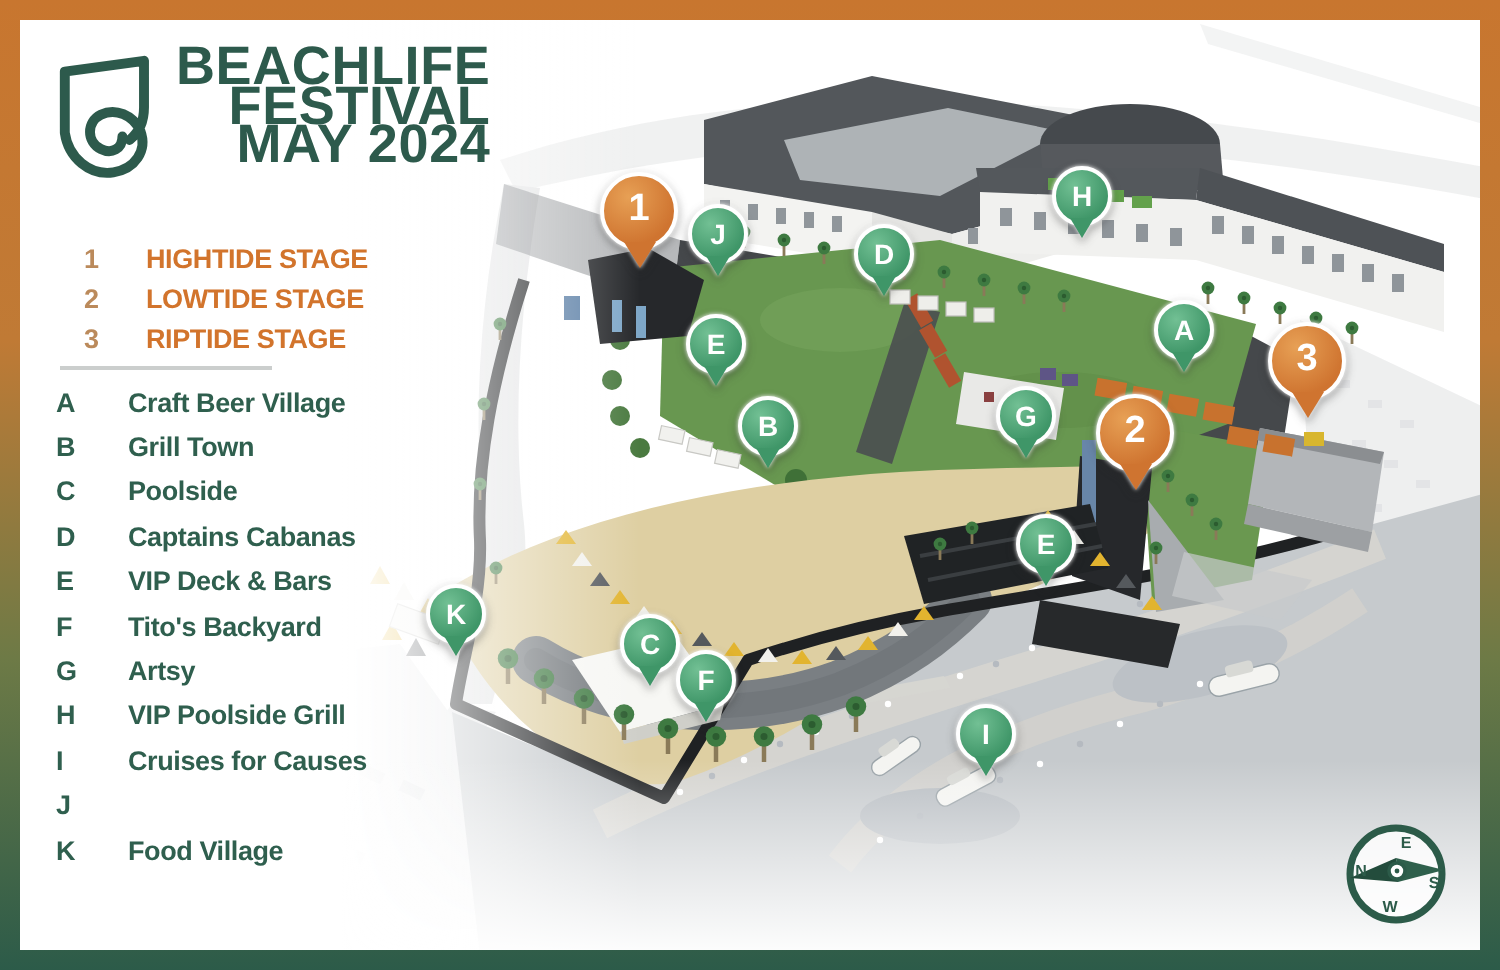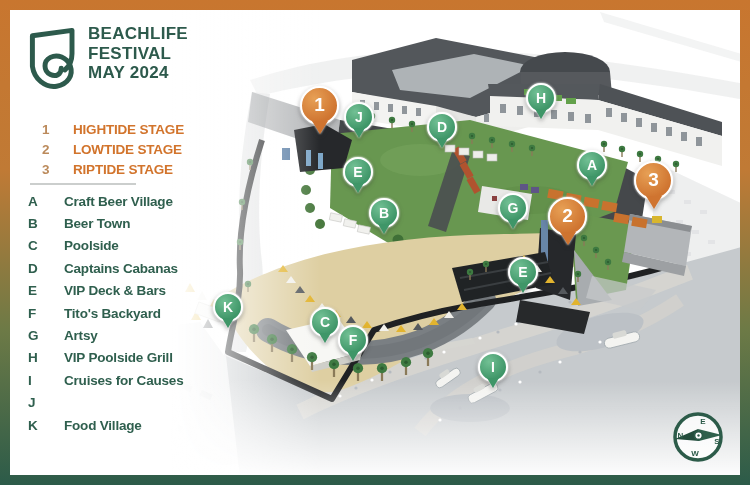--- a/index.html
+++ b/index.html
@@ -6,21 +6,21 @@
   .poster{position:relative;width:750px;height:485px;margin:0 auto;
     background:linear-gradient(to bottom,#c8762f 0%,#c07a35 35%,#6d7a46 68%,#2c5b49 100%);
     font-family:"Liberation Sans",sans-serif;overflow:hidden;}
   .inner{position:absolute;left:10px;top:10px;width:730px;height:465px;background:#fff;overflow:hidden;}
   .canvas{position:absolute;left:-10px;top:-10px;width:750px;height:485px;}
   svg.map{position:absolute;left:0;top:0;z-index:0;}
 
   
   .logo-row{position:absolute;left:27px;top:24px;display:flex;z-index:2;}
   .logo-mark{width:54px;height:70px;margin-top:2px;}
-  .logo-text{margin-left:7px;color:#2d5a4c;font-weight:bold;font-size:17px;line-height:19.5px;letter-spacing:.3px;white-space:nowrap;}
+  .logo-text{margin-left:7px;color:#2d5a4c;font-weight:bold;font-size:27px;line-height:19.5px;letter-spacing:.3px;white-space:nowrap;text-align:right;}
   .stages{position:absolute;left:42px;top:119px;z-index:2;}
   .stage-row{display:flex;align-items:center;height:20px;font-weight:bold;font-size:13.5px;letter-spacing:-.2px;}
   .stage-num{width:11px;color:#bb8a5b;}
   .stage-name{margin-left:20px;color:#d2742c;}
   .divider{position:absolute;left:30px;top:183px;width:106px;height:2px;background:#cbcecd;z-index:2;}
   .locations{position:absolute;left:28px;top:190px;z-index:2;}
   .loc-row{display:flex;align-items:center;height:22.4px;font-weight:bold;font-size:13.5px;letter-spacing:-.2px;color:#2f5f4e;}
   .loc-key{width:13px;}
   .loc-name{margin-left:23px;}
 
@@ -423,21 +423,21 @@
         </div>
       </div>
       <div class="divider"></div>
       <div class="locations">
         <div class="loc-row">
           <span class="loc-key">A</span>
           <span class="loc-name">Craft Beer Village</span>
         </div>
         <div class="loc-row">
           <span class="loc-key">B</span>
-          <span class="loc-name">Beer Town</span>
+          <span class="loc-name">Grill Town</span>
         </div>
         <div class="loc-row">
           <span class="loc-key">C</span>
           <span class="loc-name">Poolside</span>
         </div>
         <div class="loc-row">
           <span class="loc-key">D</span>
           <span class="loc-name">Captains Cabanas</span>
         </div>
         <div class="loc-row">

